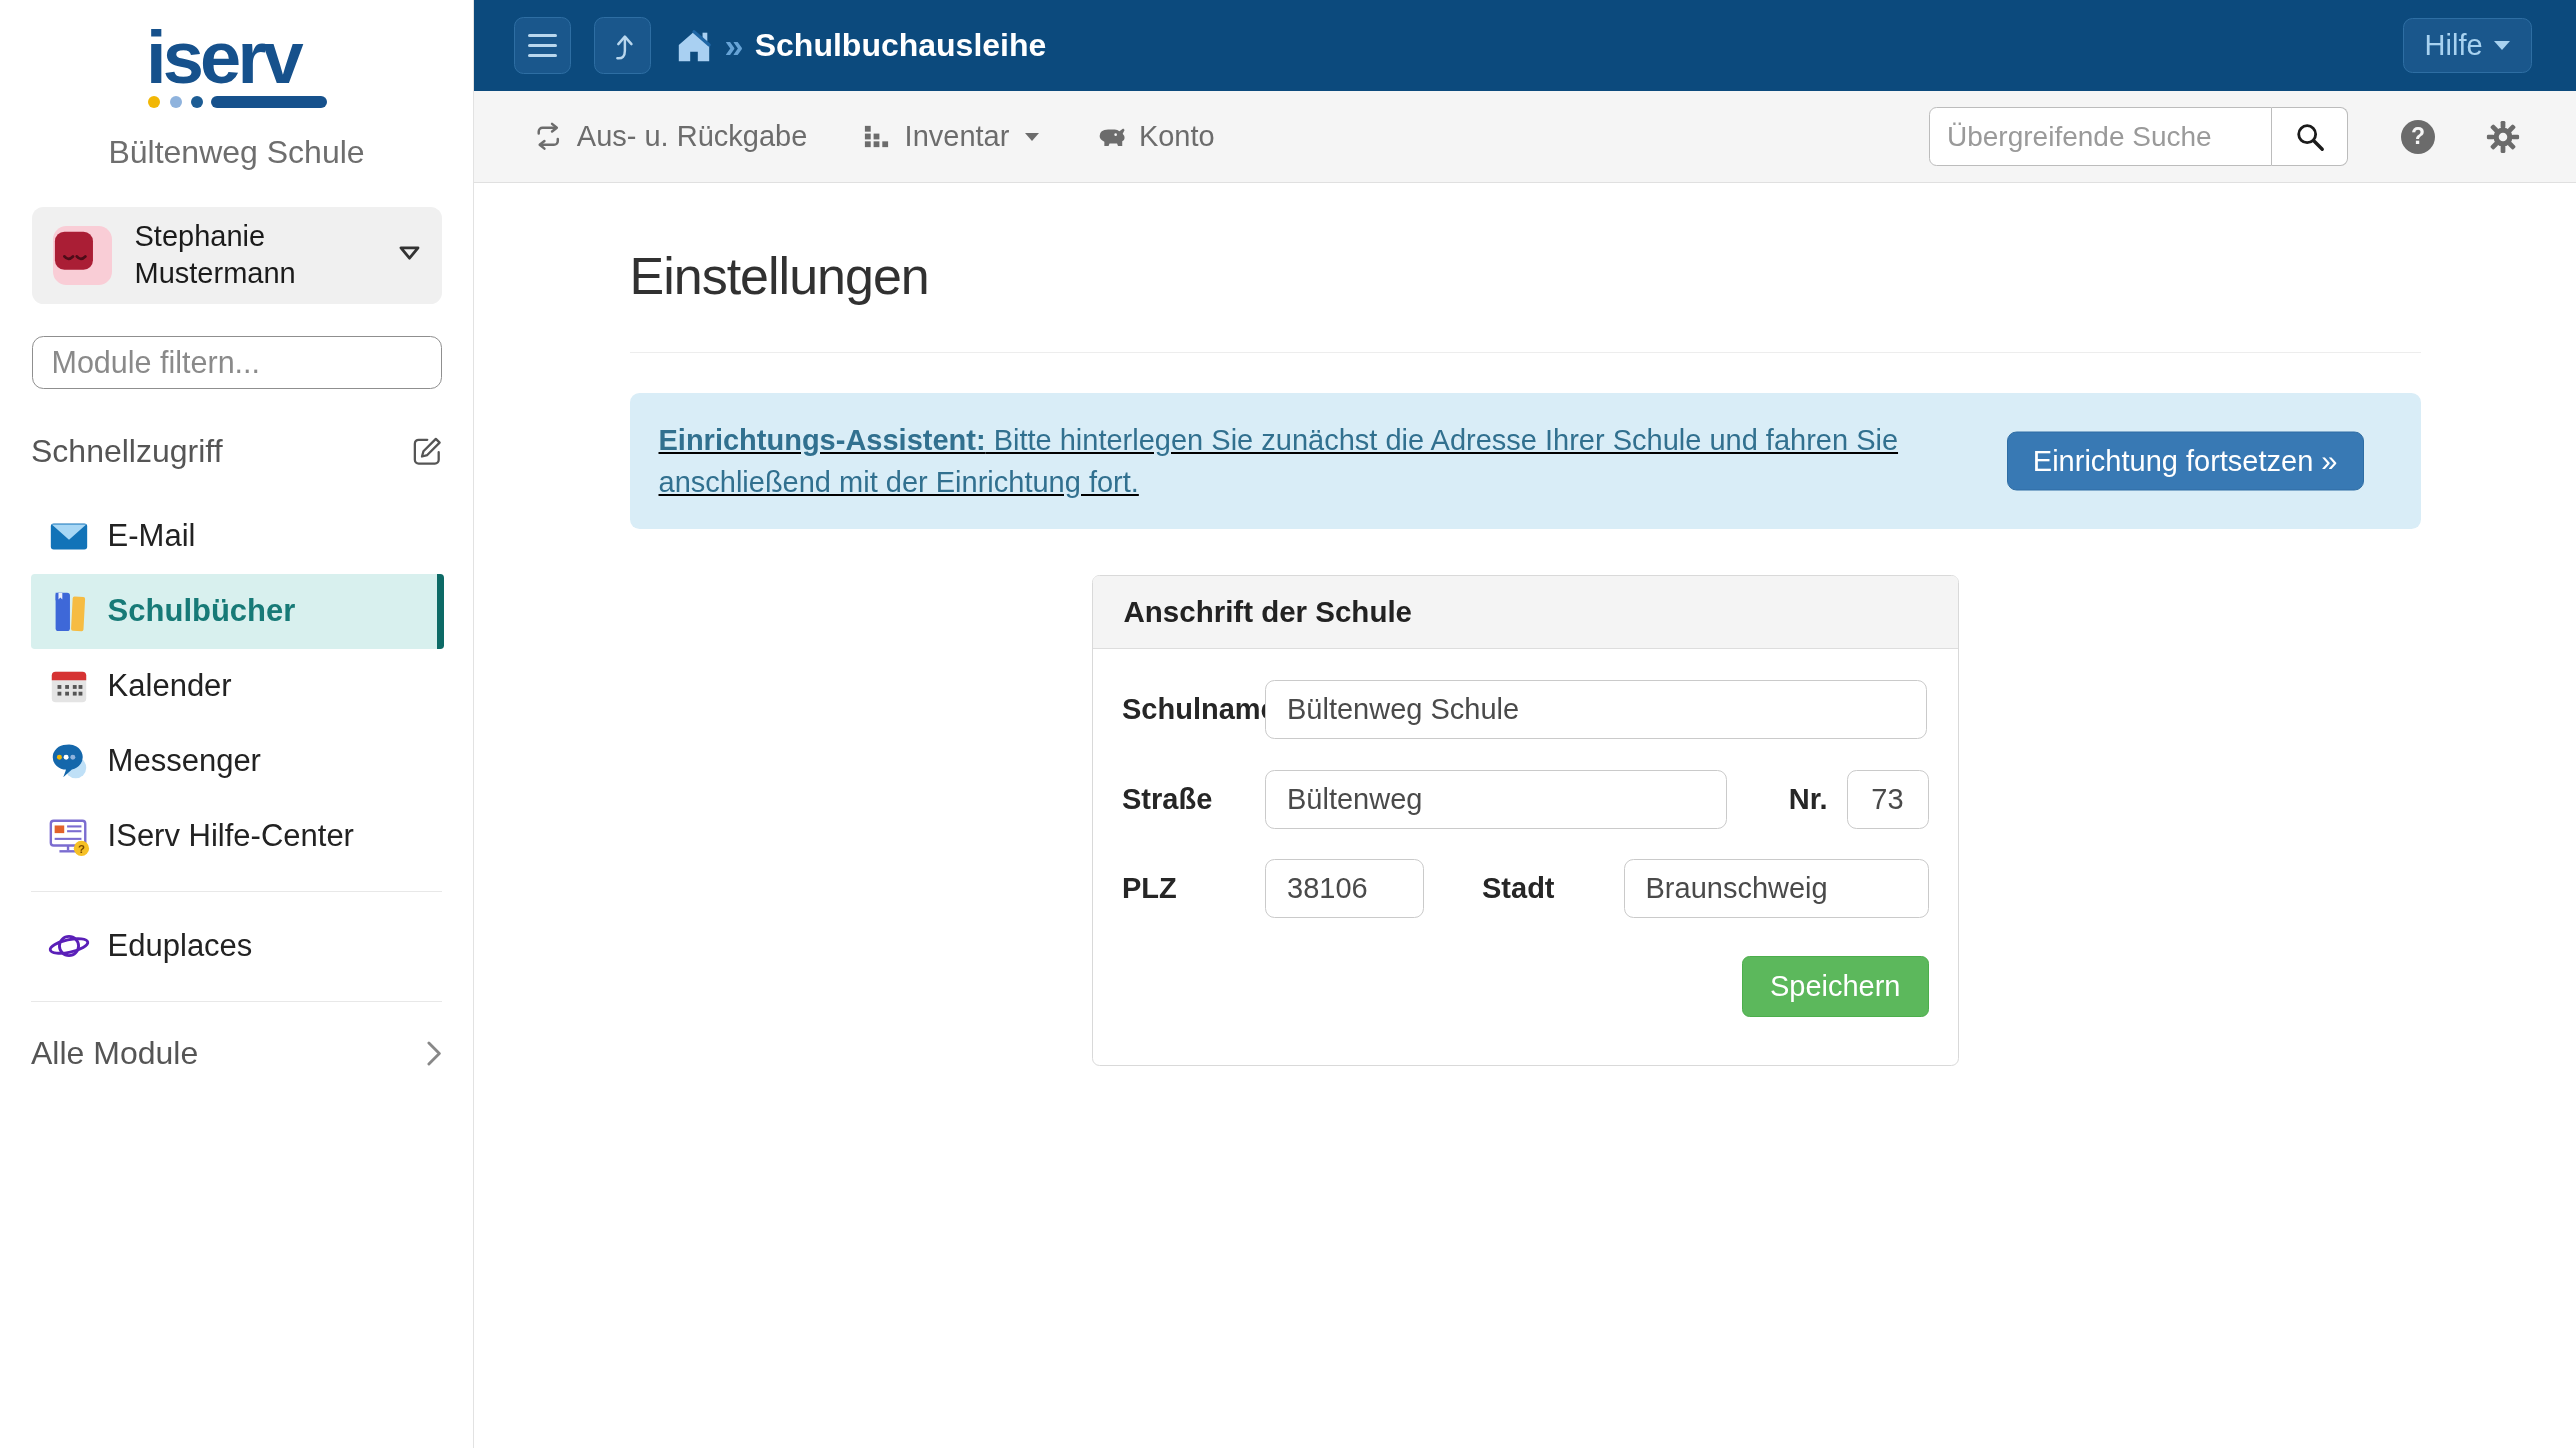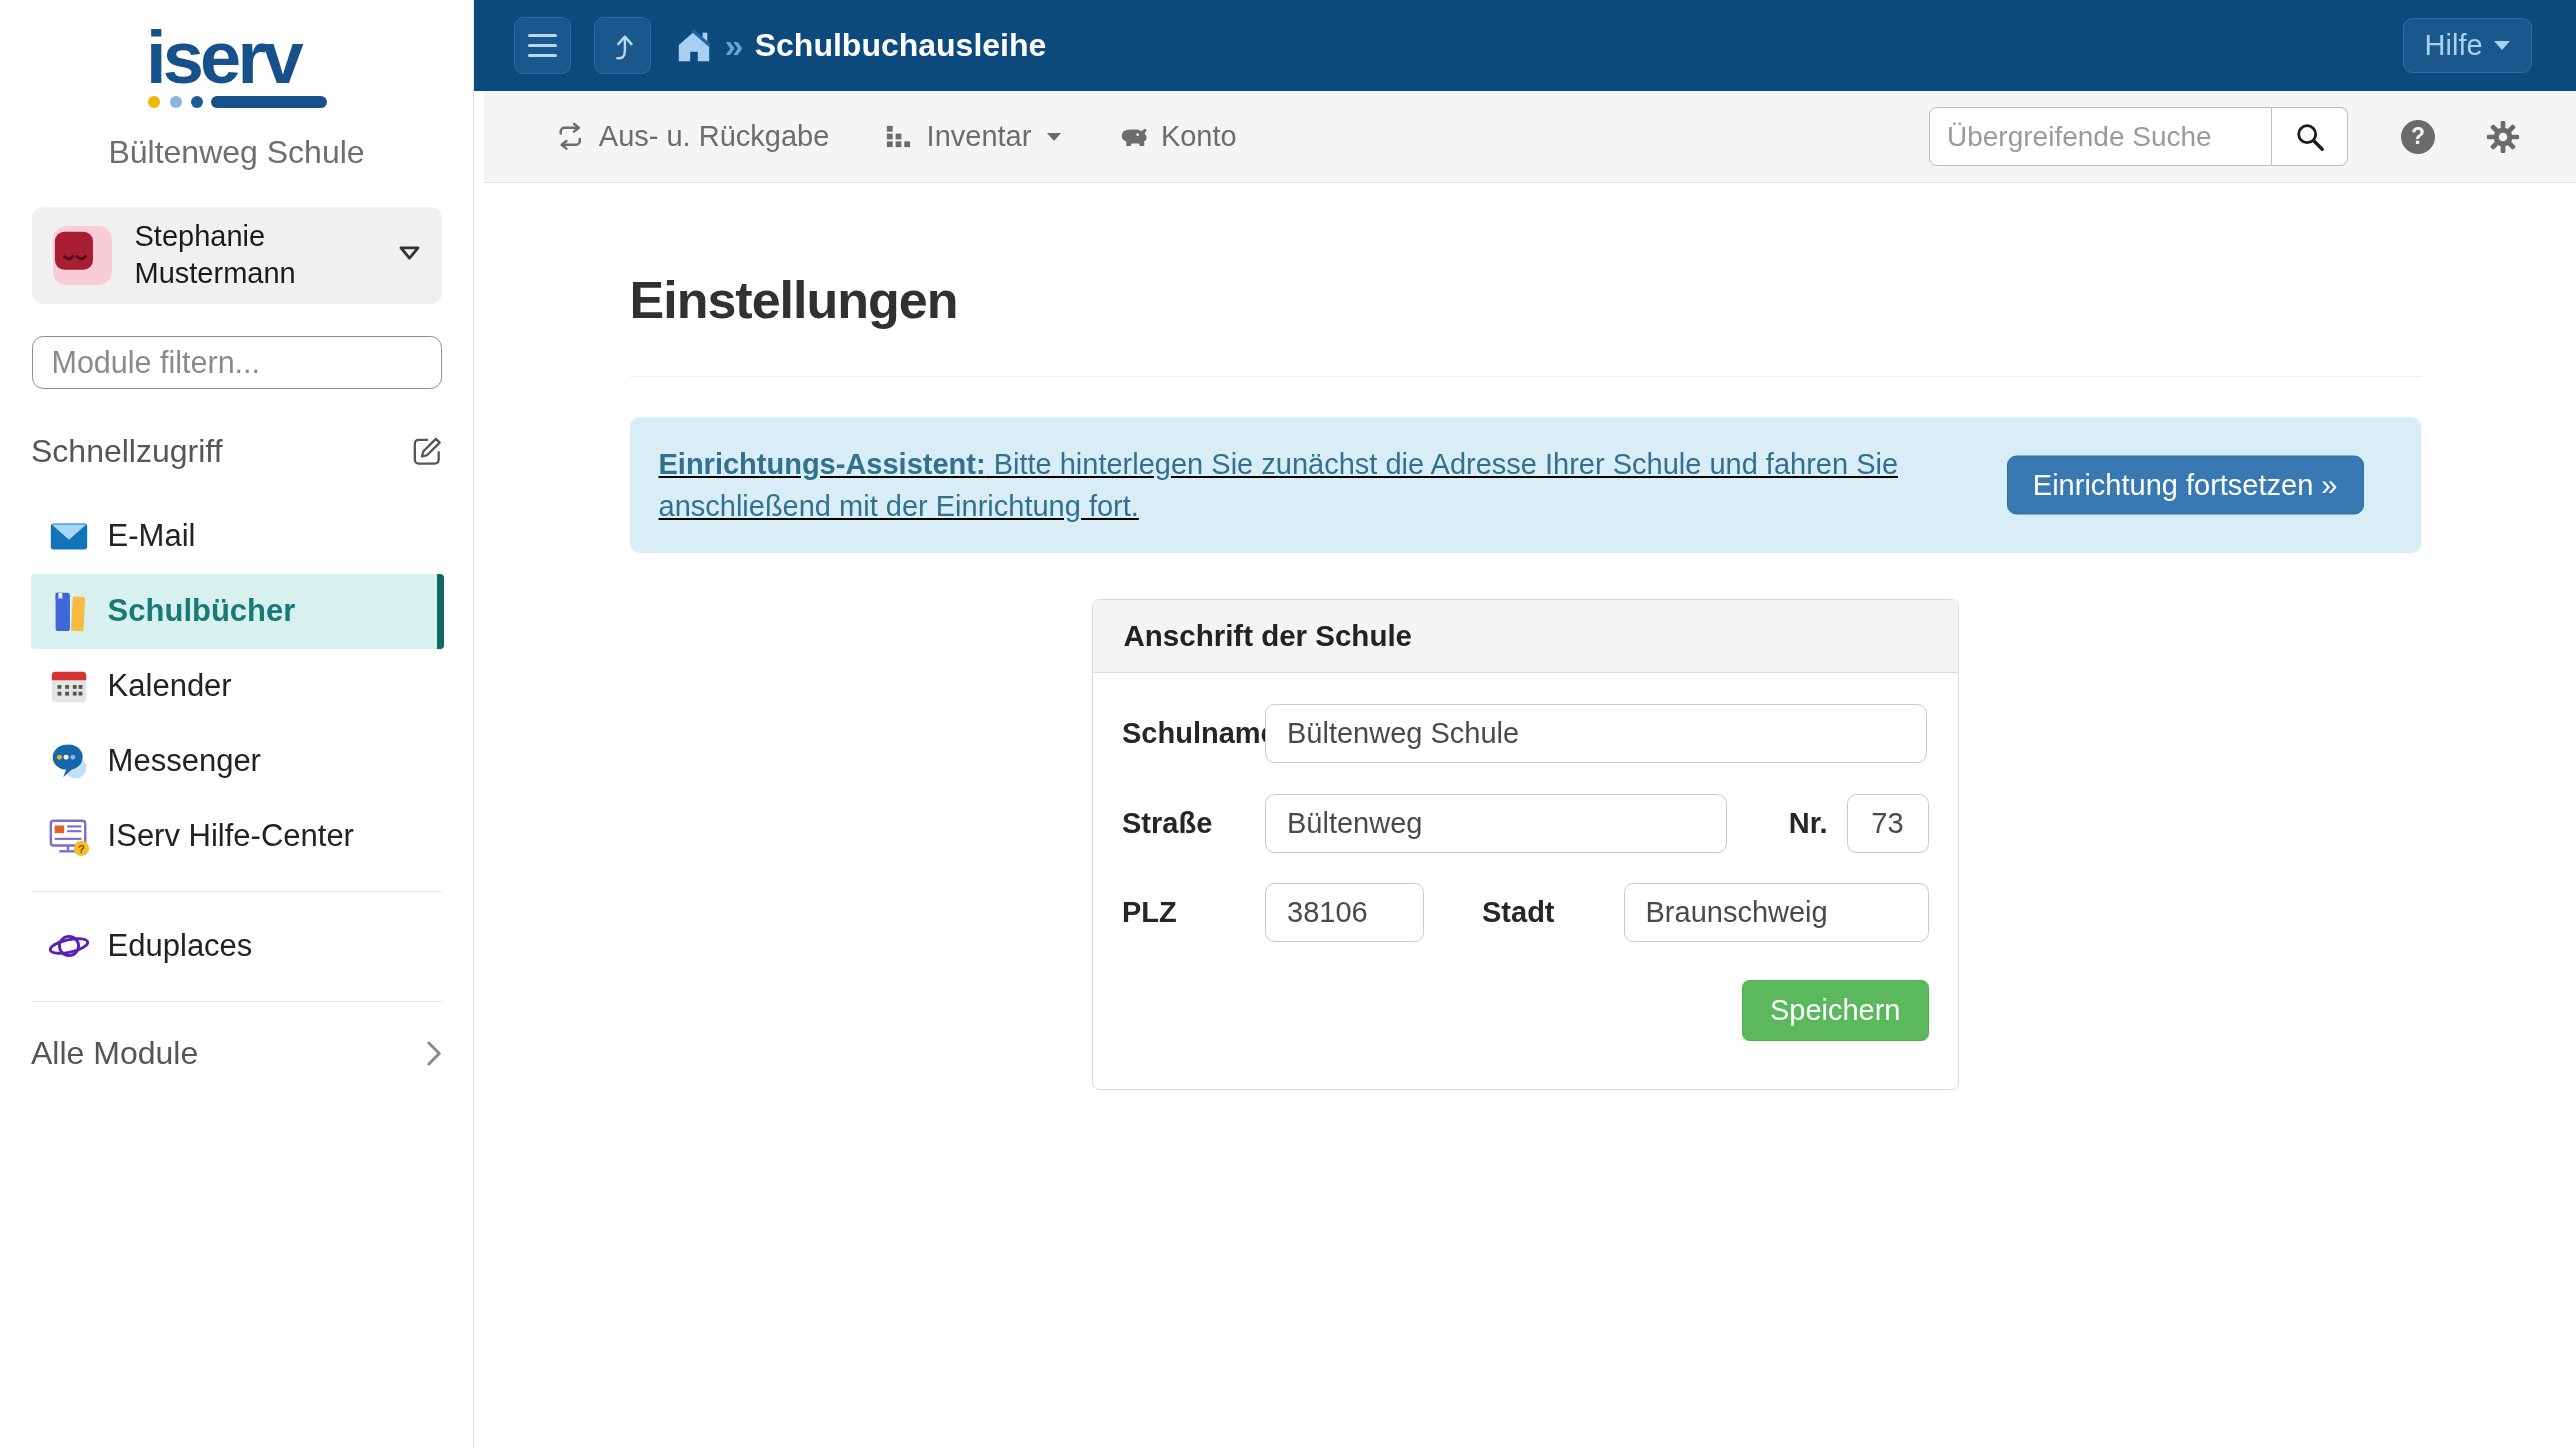--- a/index.html
+++ b/index.html
@@ -67,21 +67,21 @@
   .bc-sep { margin-left:11.4px; font-size:34px; font-weight:bold; color:#66a3d6; }
   .topbar-title { margin-left:11.4px; font-size:32px; font-weight:bold; color:#fff; }
   .help-btn { margin-left:auto; height:55px; padding:0 21px; background:#1a578c;
               border:1.9px solid #2e6ea3; border-radius:9.5px; color:#a8d2f0;
               font-size:29px; font-family:inherit; display:flex; align-items:center;
               gap:11.4px; cursor:pointer; }
   .caret-sm { width:0; height:0; border-left:8.6px solid transparent;
               border-right:8.6px solid transparent; border-top:9.5px solid currentColor; }
 
   
-  .subnav { position:absolute; left:484px; right:0; top:91px; height:92px;
+  .subnav { position:absolute; left:462px; right:0; top:91px; height:92px;
             background:#f5f5f5; border-bottom:1.9px solid #e0e0e0; display:flex;
             align-items:center; padding:0 55px 0 71px; }
   .sn-item { display:flex; align-items:center; gap:13.3px; font-size:29px; color:#6c6c6c;
              margin-right:55px; cursor:pointer; }
   .sn-caret { width:0; height:0; border-left:7.6px solid transparent;
               border-right:7.6px solid transparent; border-top:8.6px solid #6c6c6c;
               margin-left:1.9px; }
   .srch { display:flex; margin-left:auto; align-items:flex-end; }
   .srch input { width:343px; height:59px; border:1.9px solid #bcbcbc;
                 border-radius:7.6px 0 0 7.6px; font-size:28px; padding:0 17px;
@@ -92,21 +92,21 @@
                  display:flex; align-items:center; justify-content:center; }
   .help-circle { width:34px; height:34px; border-radius:50%; background:#6b6b6b;
                  color:#f5f5f5; font-size:23px; font-weight:bold; display:flex;
                  align-items:center; justify-content:center; margin-left:53px;
                  cursor:pointer; }
   .gear-wrap { margin-left:50px; cursor:pointer; line-height:0; }
 
   
   .content { position:absolute; left:474px; right:0; top:183px; bottom:0; background:#fff; }
   .container { width:1791px; margin:0 auto; }
-  h1.page-title { margin-top:87px; font-size:52px; font-weight:bold; color:#313131;
+  h1.page-title { margin-top:63px; font-size:52px; font-weight:normal; color:#313131;
                   letter-spacing:-1px; }
   .title-hr { border:none; border-top:1.9px solid #ededed; margin-top:46px; }
 
   .alert-info { position:relative; margin-top:40px; background:#d9edf7;
                 border-radius:9.5px; padding:26px 400px 26px 29px; min-height:131px;text-decoration:underline; }
   .alert-info .atext { font-size:29px; line-height:42px; color:#31708f; }
   .alert-info .atext b { font-weight:bold; }
   .btn-primary { position:absolute; right:57px; top:50%; transform:translateY(-50%);
                  height:59px; padding:0 25px; background:#3879b4; border:1.9px solid #2e6da4;
                  border-radius:9.5px; color:#fff; font-size:29px; font-family:inherit;

